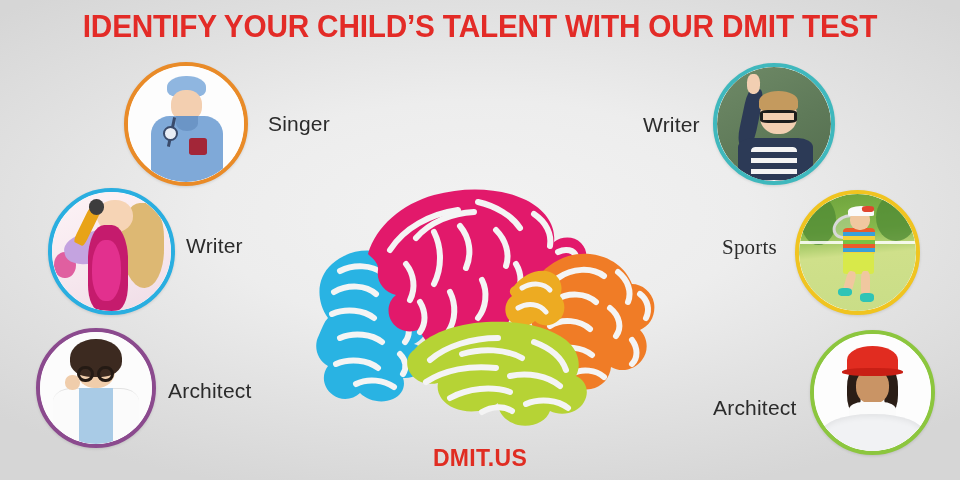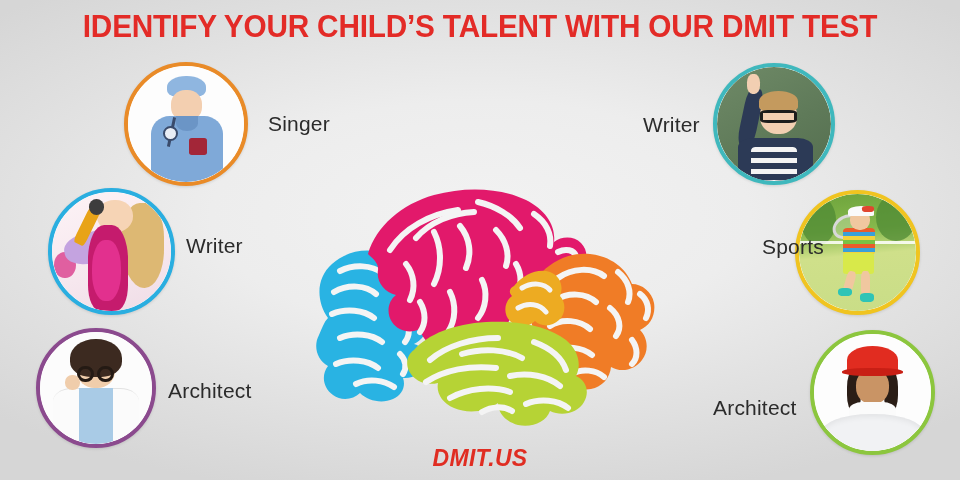--- a/index.html
+++ b/index.html
@@ -45,21 +45,21 @@
   #t-singer .photo    { left:48px;  top:188px; width:127px; height:127px; border:4px solid #2aaee0; }
   #t-singer .label    { left:186px; top:234px; }
 
   #t-scientist .photo { left:36px;  top:328px; width:120px; height:120px; border:4px solid #8b4a8e; }
   #t-scientist .label { left:168px; top:379px; }
 
   #t-writer .photo    { left:713px; top:63px;  width:122px; height:122px; border:4px solid #3fb8bd; }
   #t-writer .label    { left:643px; top:113px; }
 
   #t-sports .photo    { left:795px; top:190px; width:125px; height:125px; border:4px solid #f0c420; }
-  #t-sports .label    { left:762px; top:235px; }
+  #t-sports .label    { left:722px; top:235px;font-family:Liberation Serif, serif; }
 
   #t-architect .photo { left:810px; top:330px; width:125px; height:125px; border:4px solid #8cc63e; }
   #t-architect .label { left:713px; top:396px; }
 
   
   .scene { position:absolute; inset:0; }
 
   
   .doc-bg   { background:#fdfdfd; }
   .doc-cap  { left:34%; top:9%;  width:33%; height:19%; background:#8fb6e0; border-radius:50% 50% 38% 38%; position:absolute;}
@@ -128,21 +128,21 @@
   .arc-top  { left:30%; top:58%; width:40%; height:22%; background:#fbfbfb; position:absolute; border-radius:30% 30% 0 0; }
   .arc-plan { left:6%;  top:68%; width:88%; height:34%; background:#f1f2f4; position:absolute;
               border-radius:48% 48% 6% 6%; box-shadow:inset 0 2px 6px rgba(0,0,0,.07); }
 
   
   .brain { position:absolute; left:310px; top:168px; width:365px; height:275px; }
 
   
   .wordmark {
     position:absolute; top:445px; left:0; width:960px; text-align:center;
-    font-weight:bold; font-size:23px; color:#e02d22; letter-spacing:0.3px;font-style:italic;
+    font-weight:bold; font-size:23px; color:#e02d22; letter-spacing:0.3px;
   }
 </style>
 </head>
 <body>
 
 <div class="banner">
 
   <div class="headline">IDENTIFY YOUR CHILD’S TALENT WITH OUR DMIT TEST</div>
 
   <div class="talent" id="t-doctor">

